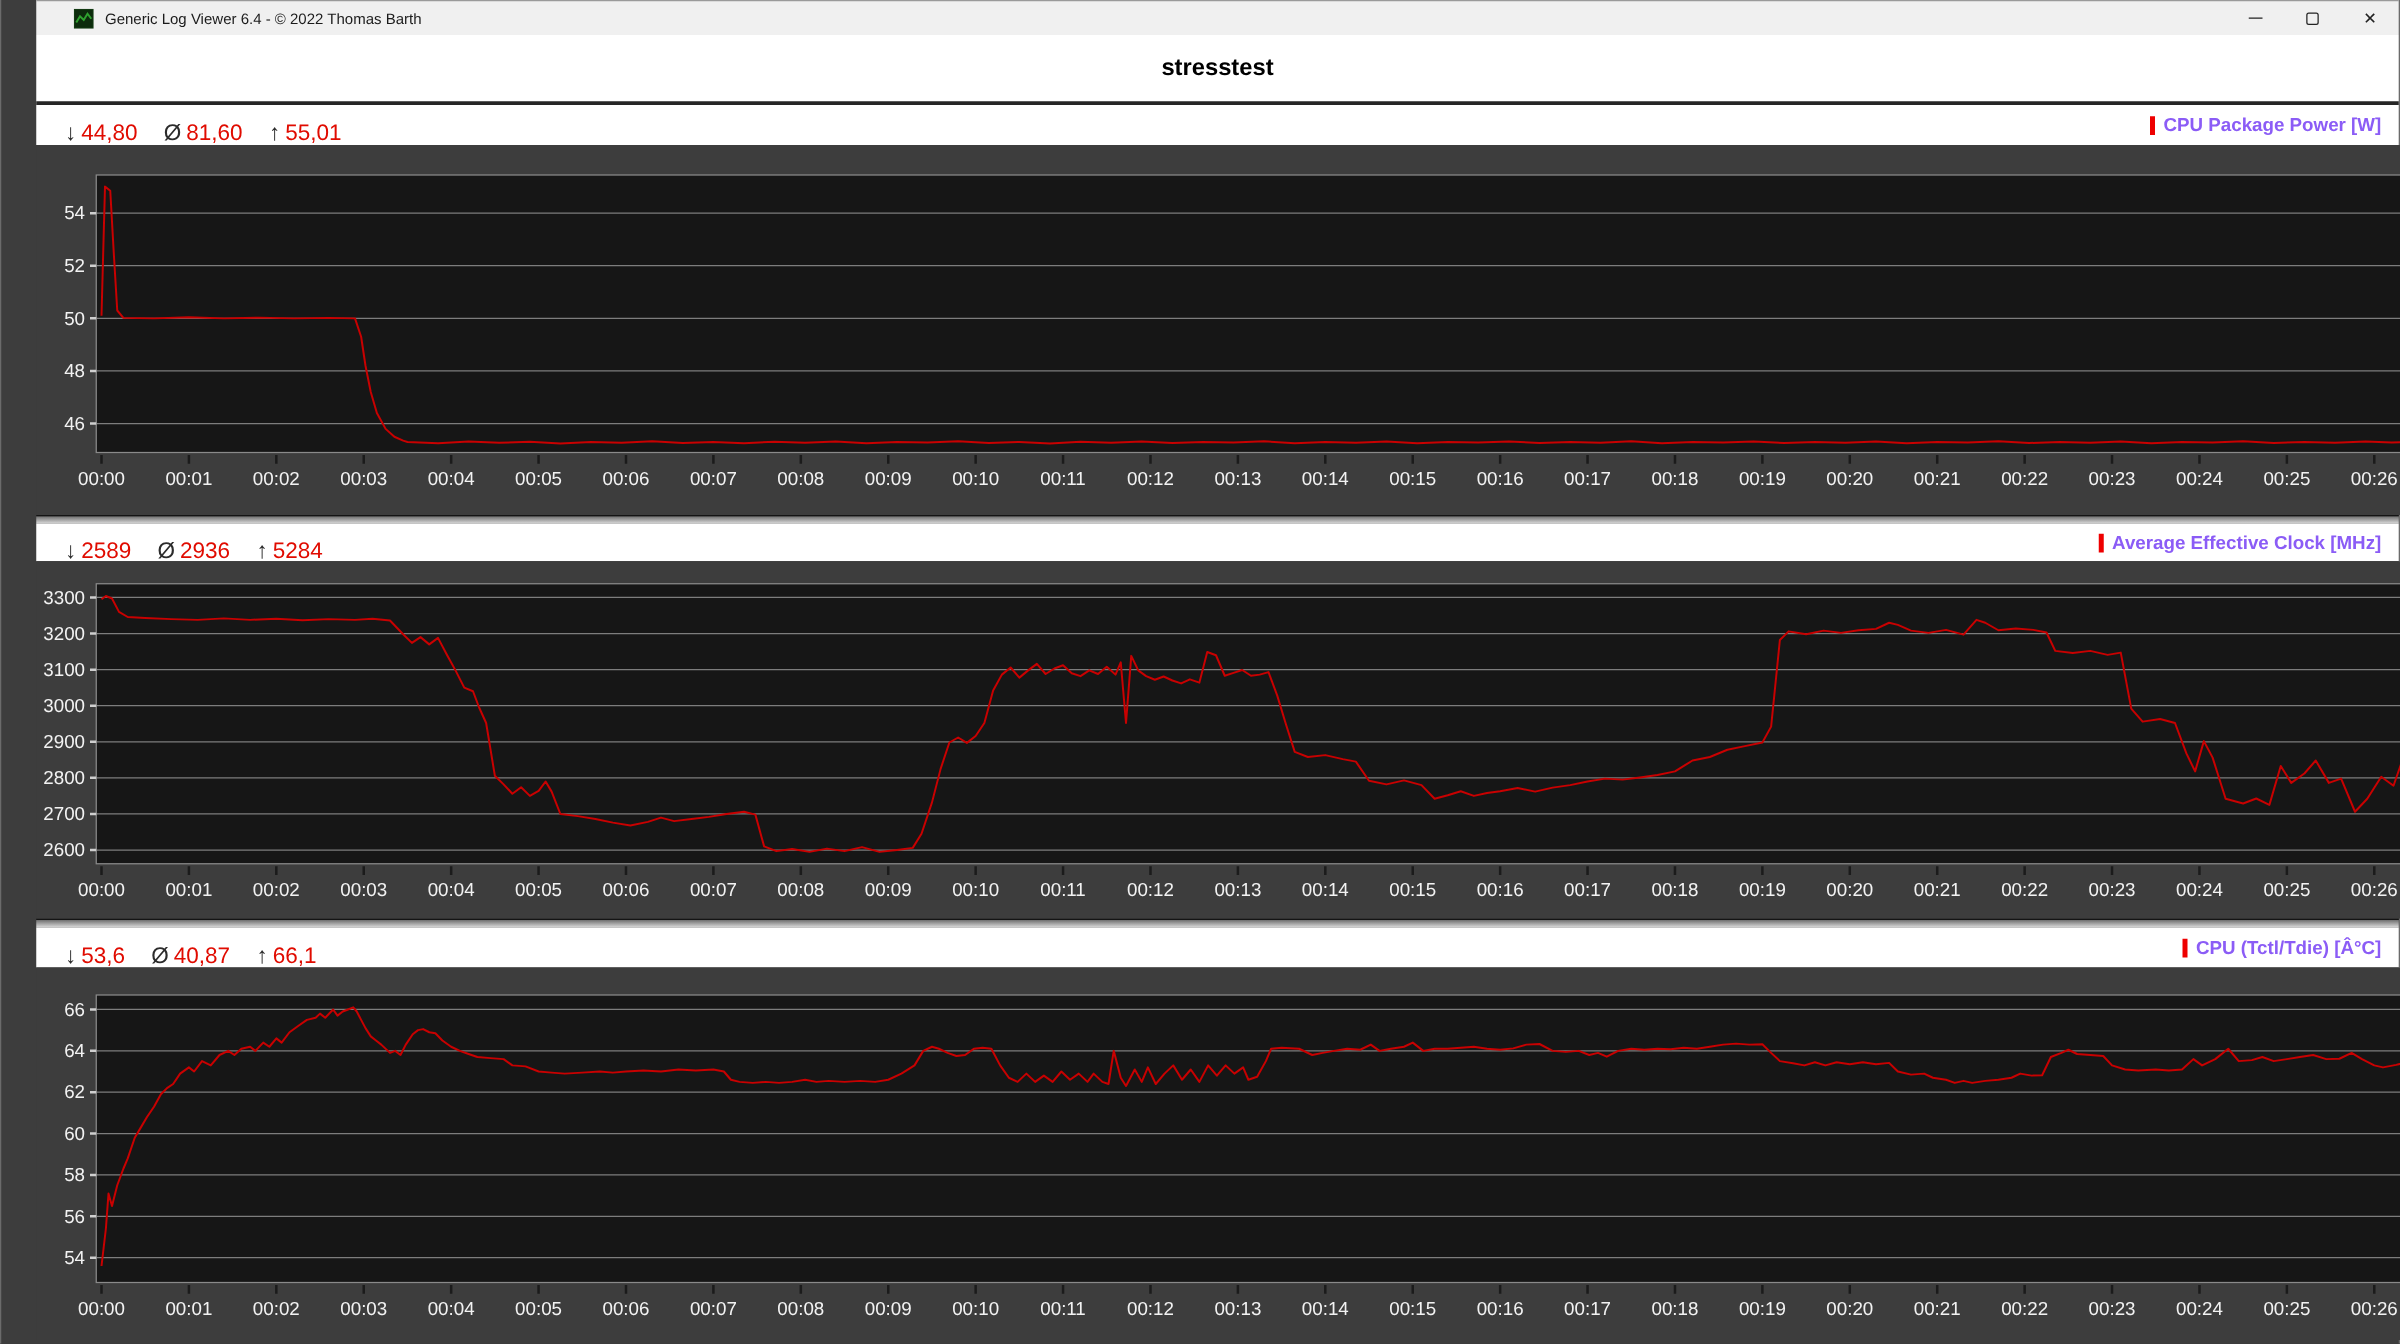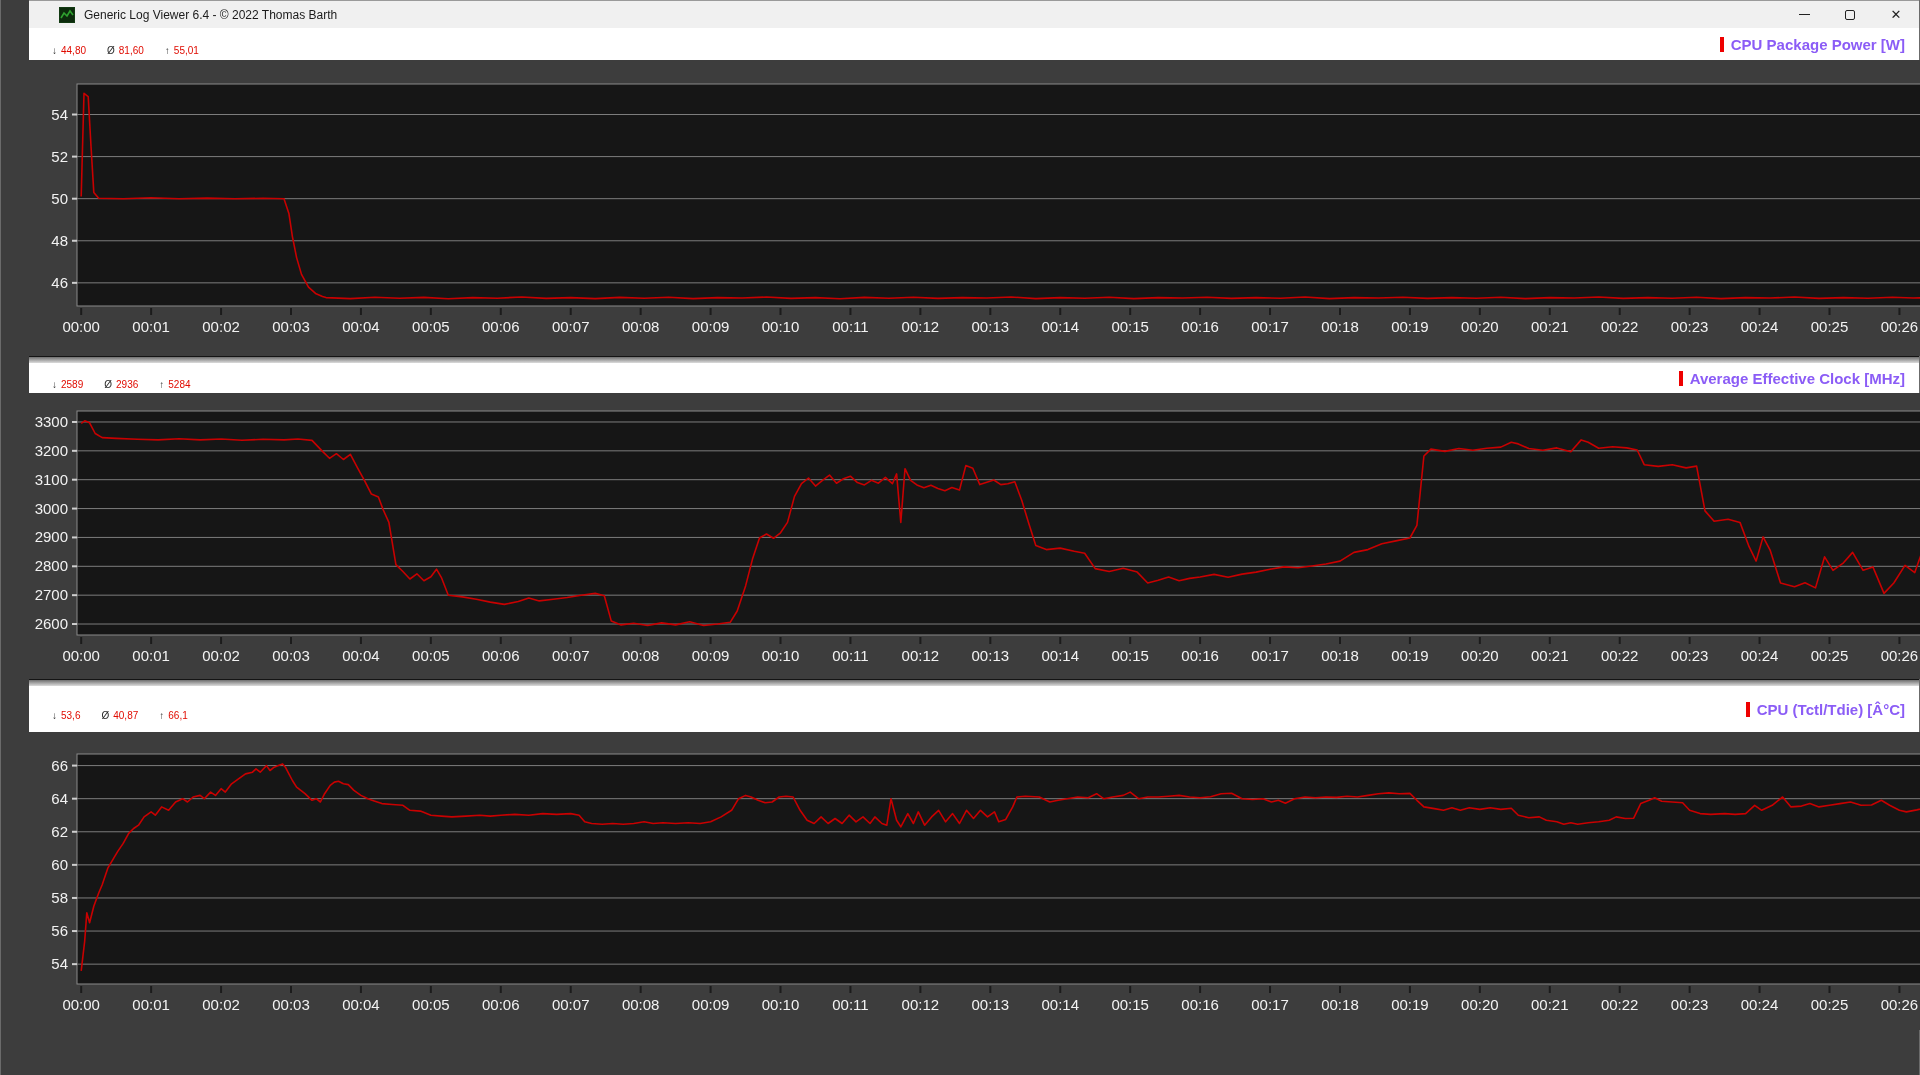--- a/index.html
+++ b/index.html
@@ -22,21 +22,21 @@
   .glyph-close { font-size:13px; line-height:1; color:#222; }
 
   
   .header { height:56px; background:#ffffff; border-bottom:3px solid #262626;
             display:flex; align-items:center; justify-content:center; flex:none; }
   .header-title { font-size:19px; font-weight:bold; color:#000; }
 
   
   .stats-row { background:#ffffff; display:flex; align-items:center;
                padding:0 14px 0 23px; flex:none; }
-  .stat { margin-right:21px; font-size:10px; white-space:nowrap;margin-top:13px; }
+  .stat { margin-right:21px; font-size:18px; white-space:nowrap;margin-top:13px; }
   .stat-sym { color:#2b2b2b; }
   .stat-val { color:#e00b00; margin-left:4px; }
   .series-label { margin-left:auto; display:flex; align-items:center;
                   font-size:15px; font-weight:bold; color:#8b5cf6; }
   .legend-bar { width:4px; height:15px; background:#ee0000; margin-right:7px; flex:none; }
 
   .chart-region { background:#3d3d3d; flex:none; }
   .chart-region svg { display:block; width:1918px; }
 
   .sep { height:7px; flex:none; border-top:1px solid #141414;
@@ -59,20 +59,23 @@
         <span class="glyph-min"></span>
       </div>
     <div class="tb-btn">
         <span class="glyph-max"></span>
       </div>
     <div class="tb-btn">
         <span class="glyph-close">✕</span>
       </div>
   </div>
 
+  <div class="header">
+    <span class="header-title">stresstest</span>
+  </div>
 
   <div class="stats-row" style="height:32px">
     <span class="stat"><span class="stat-sym">↓</span><span class="stat-val">44,80</span></span>
     <span class="stat"><span class="stat-sym">Ø</span><span class="stat-val">81,60</span></span>
     <span class="stat"><span class="stat-sym">↑</span><span class="stat-val">55,01</span></span>
     <span class="series-label">
         <span class="legend-bar"></span>
         <span>CPU Package Power [W]</span>
       </span>
   </div>
@@ -245,21 +248,21 @@
         <line x1="1800.5003767897513" y1="244" x2="1800.5003767897513" y2="251" stroke="#1b1b1b" stroke-width="2"></line>
         <text x="1800.5003767897513" y="268" fill="#f2f2f2" font-size="15" text-anchor="middle">00:25</text>
         <line x1="1870.432554634514" y1="244" x2="1870.432554634514" y2="251" stroke="#1b1b1b" stroke-width="2"></line>
         <text x="1870.432554634514" y="268" fill="#f2f2f2" font-size="15" text-anchor="middle">00:26</text>
         <polyline points="52.2,30.4 55.7,27.8 60.6,29.8 66.2,40.5 73.2,44.6 87.2,45.4 108.1,46.3 129.1,46.9 150.1,45.7 171.1,46.9 192.1,46.0 213.0,47.2 234.0,46.3 255.0,46.9 269.0,46.0 283.0,47.4 293.5,58.4 300.5,65.3 307.4,60.7 314.4,66.5 321.4,61.3 328.4,74.6 335.4,87.3 342.4,101.1 349.4,104.0 354.3,117.0 359.9,129.4 366.9,171.6 373.9,178.5 380.9,186.0 387.9,180.8 394.9,187.7 401.9,183.7 407.5,176.2 412.3,184.3 419.3,202.2 433.3,203.9 447.3,206.2 461.3,209.1 475.3,211.4 489.3,208.5 499.8,205.1 510.3,207.9 524.2,206.2 538.2,204.5 552.2,202.2 566.2,200.4 575.3,202.7 582.3,228.1 592.1,231.9 604.7,230.2 618.6,232.5 632.6,229.9 646.6,231.9 660.6,228.7 674.6,232.5 688.6,231.0 701.2,229.3 708.2,218.0 716.6,192.9 723.5,166.1 730.5,145.0 737.5,141.0 744.5,145.3 751.5,139.8 758.5,129.4 765.5,103.4 772.5,90.7 779.5,85.0 786.5,93.1 793.5,87.3 800.5,82.1 807.5,90.2 814.5,85.8 821.4,83.2 828.4,89.6 835.4,91.9 842.4,87.3 849.4,90.2 856.4,84.4 863.4,90.7 867.6,80.9 871.8,129.4 876.0,75.7 881.6,87.3 887.9,91.9 894.9,94.8 901.9,92.2 908.9,95.4 915.9,97.7 922.9,94.5 930.5,97.1 936.8,72.6 943.8,75.2 950.8,91.6 957.8,89.3 964.8,87.0 971.8,91.6 978.8,90.7 985.8,88.7 992.8,107.5 999.8,130.6 1006.8,152.5 1017.3,156.6 1031.2,155.1 1045.2,158.3 1055.7,160.3 1066.2,175.6 1080.2,178.5 1094.2,175.3 1108.2,179.1 1118.7,190.0 1129.2,187.2 1139.6,184.0 1150.1,187.7 1160.6,185.4 1171.1,184.0 1185.1,181.4 1199.1,184.3 1213.1,181.1 1227.1,179.1 1241.0,176.2 1255.0,173.9 1269.0,174.7 1283.0,173.0 1297.0,171.0 1311.0,168.1 1325.0,159.4 1338.9,156.6 1352.9,150.8 1366.9,147.9 1380.9,145.0 1387.9,132.3 1394.9,63.0 1401.9,56.1 1415.9,58.4 1429.9,55.5 1443.8,57.3 1457.8,55.2 1471.8,54.1 1482.3,49.2 1489.3,50.9 1499.8,55.5 1513.8,57.3 1527.8,54.9 1541.8,58.7 1552.2,46.9 1559.2,49.2 1569.7,55.2 1583.7,53.8 1597.7,54.9 1608.2,57.0 1615.2,71.7 1629.2,73.4 1643.2,71.7 1657.1,74.9 1667.6,73.1 1676.0,117.9 1685.1,128.3 1699.1,126.2 1711.0,129.4 1720.1,153.7 1727.1,168.1 1734.1,143.9 1741.1,157.1 1751.5,190.0 1765.5,193.8 1776.0,189.8 1786.5,194.9 1795.6,163.8 1804.0,177.3 1814.5,169.8 1823.6,159.4 1834.1,177.3 1843.9,173.9 1855.0,200.4 1864.8,190.0 1876.0,172.4 1885.8,179.6 1897.0,147.3" fill="none" stroke="#c80101" stroke-width="1.6" stroke-linejoin="round"></polyline>
       </svg>
   </div>
 
   <div class="sep"></div>
 
-  <div class="stats-row" style="height:46px">
+  <div class="stats-row" style="height:32px">
     <span class="stat"><span class="stat-sym">↓</span><span class="stat-val">53,6</span></span>
     <span class="stat"><span class="stat-sym">Ø</span><span class="stat-val">40,87</span></span>
     <span class="stat"><span class="stat-sym">↑</span><span class="stat-val">66,1</span></span>
     <span class="series-label">
         <span class="legend-bar"></span>
         <span>CPU (Tctl/Tdie) [Â°C]</span>
       </span>
   </div>
   <div class="chart-region" style="height:298px">
     <svg viewBox="0 0 1918 298" height="298" preserveAspectRatio="none">

